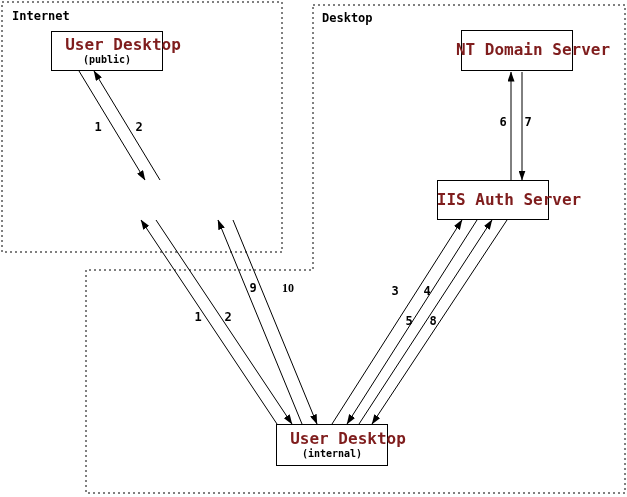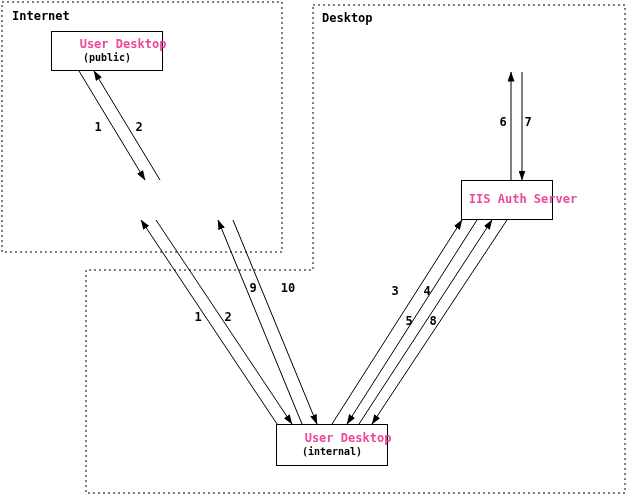--- a/index.html
+++ b/index.html
@@ -14,22 +14,22 @@
   .node{
     position:absolute;
     box-sizing:border-box;
     border:1px solid #000;
     background:#fff;
     display:flex;flex-direction:column;
     align-items:center;justify-content:center;
     text-align:center;
   }
   .node-title{
-    font-size:12px;font-weight:bold;line-height:1.15;
-    white-space:nowrap;color:#ec4899;margin-left:32px;
+    font-size:16px;font-weight:bold;line-height:1.15;
+    white-space:nowrap;color:#7f1d1d;margin-left:32px;
   }
   .node-subtitle{
     font-size:10px;font-weight:bold;line-height:1.15;
     white-space:nowrap;color:#000;
   }
   .node-subtitle:empty{display:none;}
   .zone-label{
     position:absolute;
     font-size:12px;font-weight:bold;color:#000;
     white-space:nowrap;
@@ -74,36 +74,40 @@
 
   <span class="zone-label" style="left: 12px; top: 9px;">Internet</span>
   <span class="zone-label" style="left: 322px; top: 11px;">Desktop</span>
 
   <div class="node" style="left: 51px; top: 31px; width: 112px; height: 40px;">
     <span class="node-title">User Desktop</span>
     <span class="node-subtitle">(public)</span>
   </div>
 
 
+  <div class="node" style="left: 461px; top: 30px; width: 112px; height: 41px;">
+    <span class="node-title">NT Domain Server</span>
 
-  <div class="node" style="left: 461px; top: 180px; width: 92px; height: 40px;">
+  </div>
+
+  <div class="node" style="left: 437px; top: 180px; width: 112px; height: 40px;">
     <span class="node-title">IIS Auth Server</span>
 
   </div>
 
   <div class="node" style="left: 276px; top: 424px; width: 112px; height: 42px;">
     <span class="node-title">User Desktop</span>
     <span class="node-subtitle">(internal)</span>
   </div>
 
 <span class="edge-label" style="left: 98px; top: 127px;">1</span>
     <span class="edge-label" style="left: 139px; top: 127px;">2</span>
     <span class="edge-label" style="left: 198px; top: 317px;">1</span>
     <span class="edge-label" style="left: 228px; top: 317px;">2</span>
     <span class="edge-label" style="left: 253px; top: 288px;">9</span>
-    <span class="edge-label" style="left: 288px; top: 288px;">10</span>
+    <span class="edge-label" style="left: 288px; top: 288px; font-family: Liberation Serif, serif;">10</span>
     <span class="edge-label" style="left: 395px; top: 291px;">3</span>
     <span class="edge-label" style="left: 427px; top: 291px;">4</span>
     <span class="edge-label" style="left: 409px; top: 321px;">5</span>
     <span class="edge-label" style="left: 433px; top: 321px;">8</span>
     <span class="edge-label" style="left: 503px; top: 122px;">6</span>
     <span class="edge-label" style="left: 528px; top: 122px;">7</span>
   </div>
 
 </body></html>

